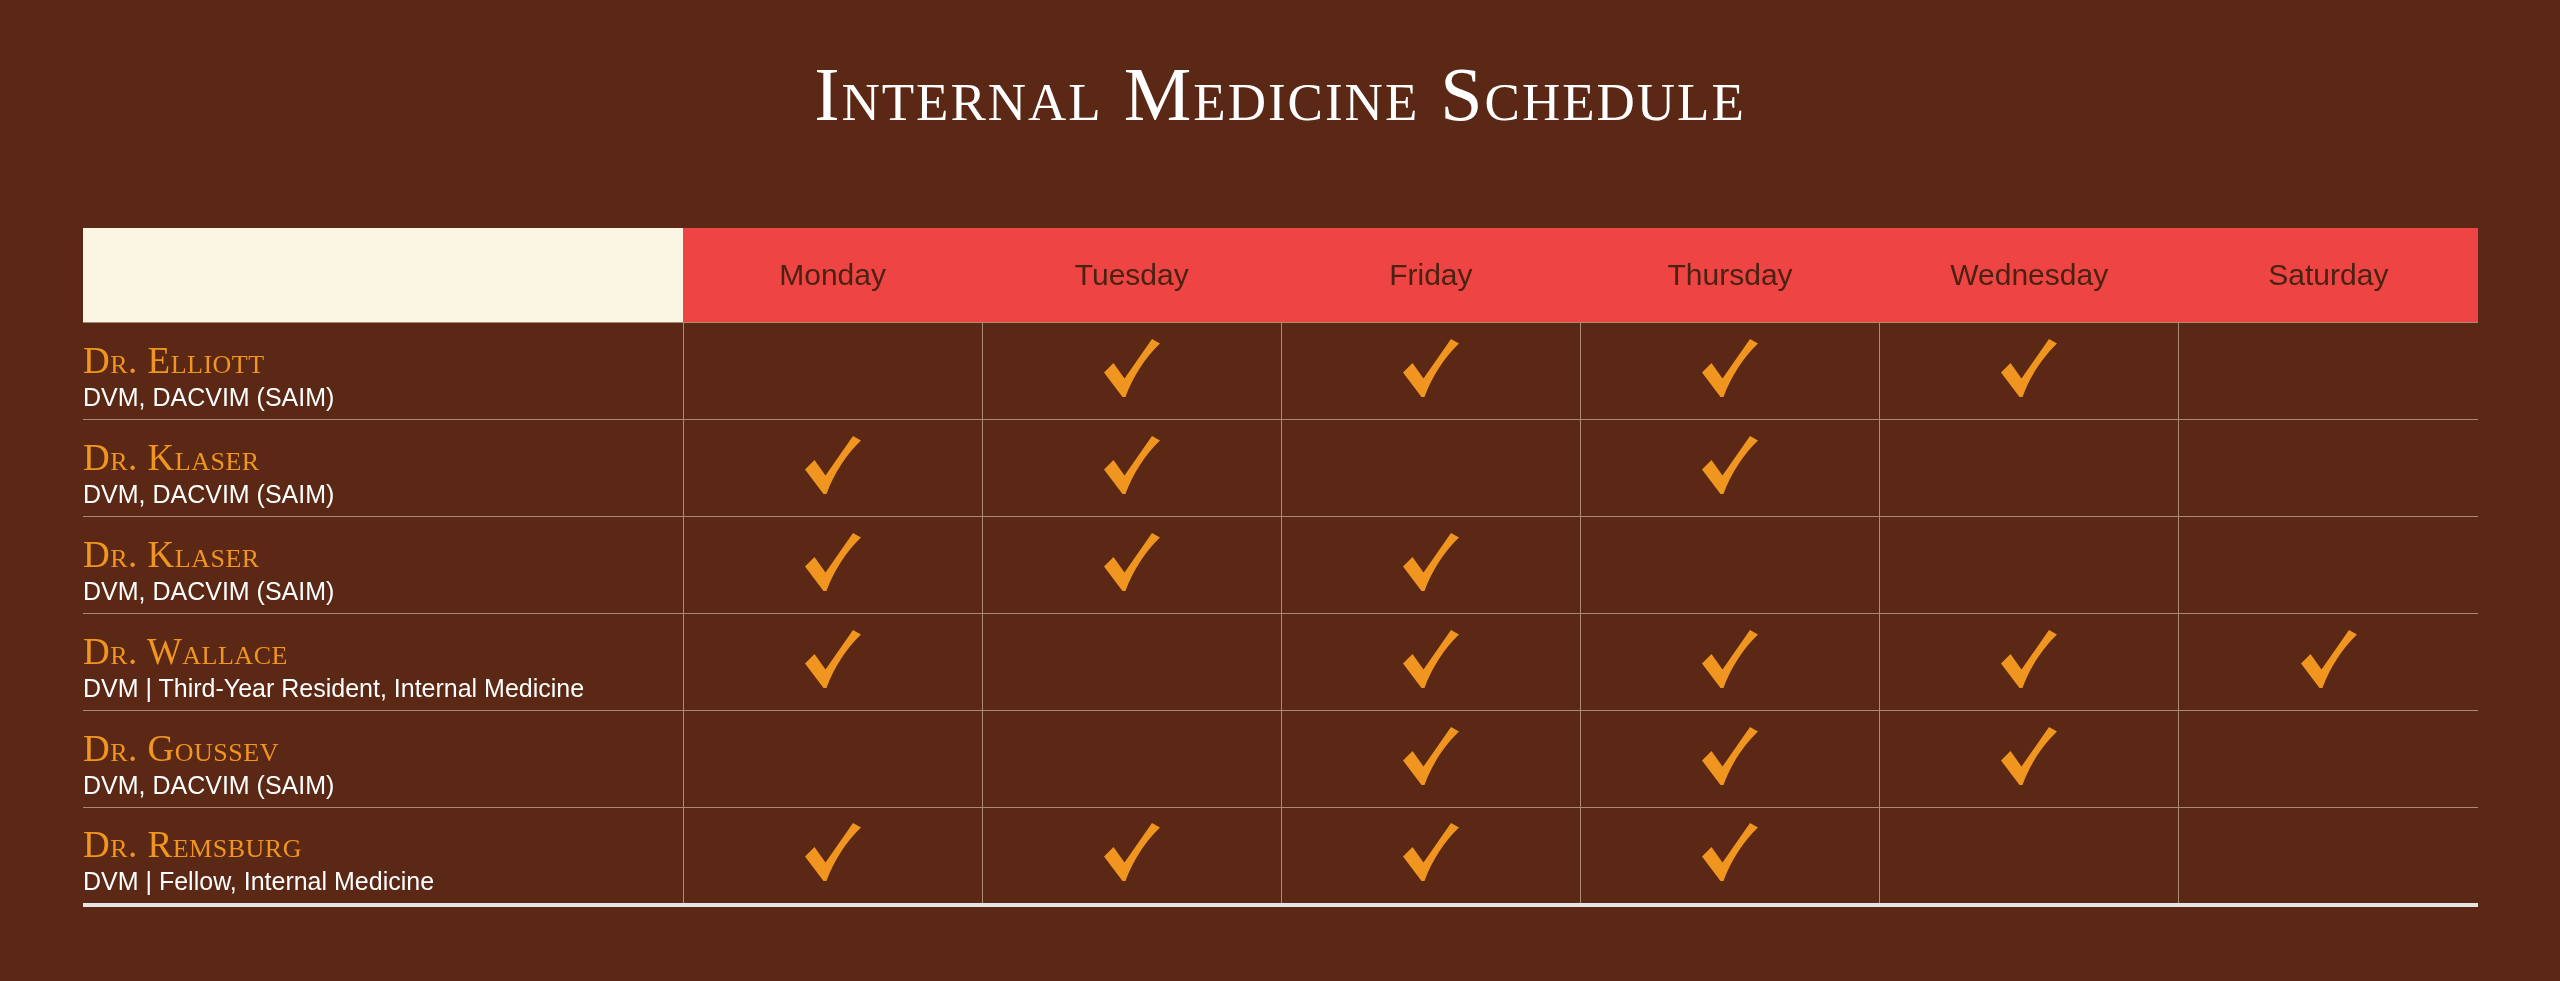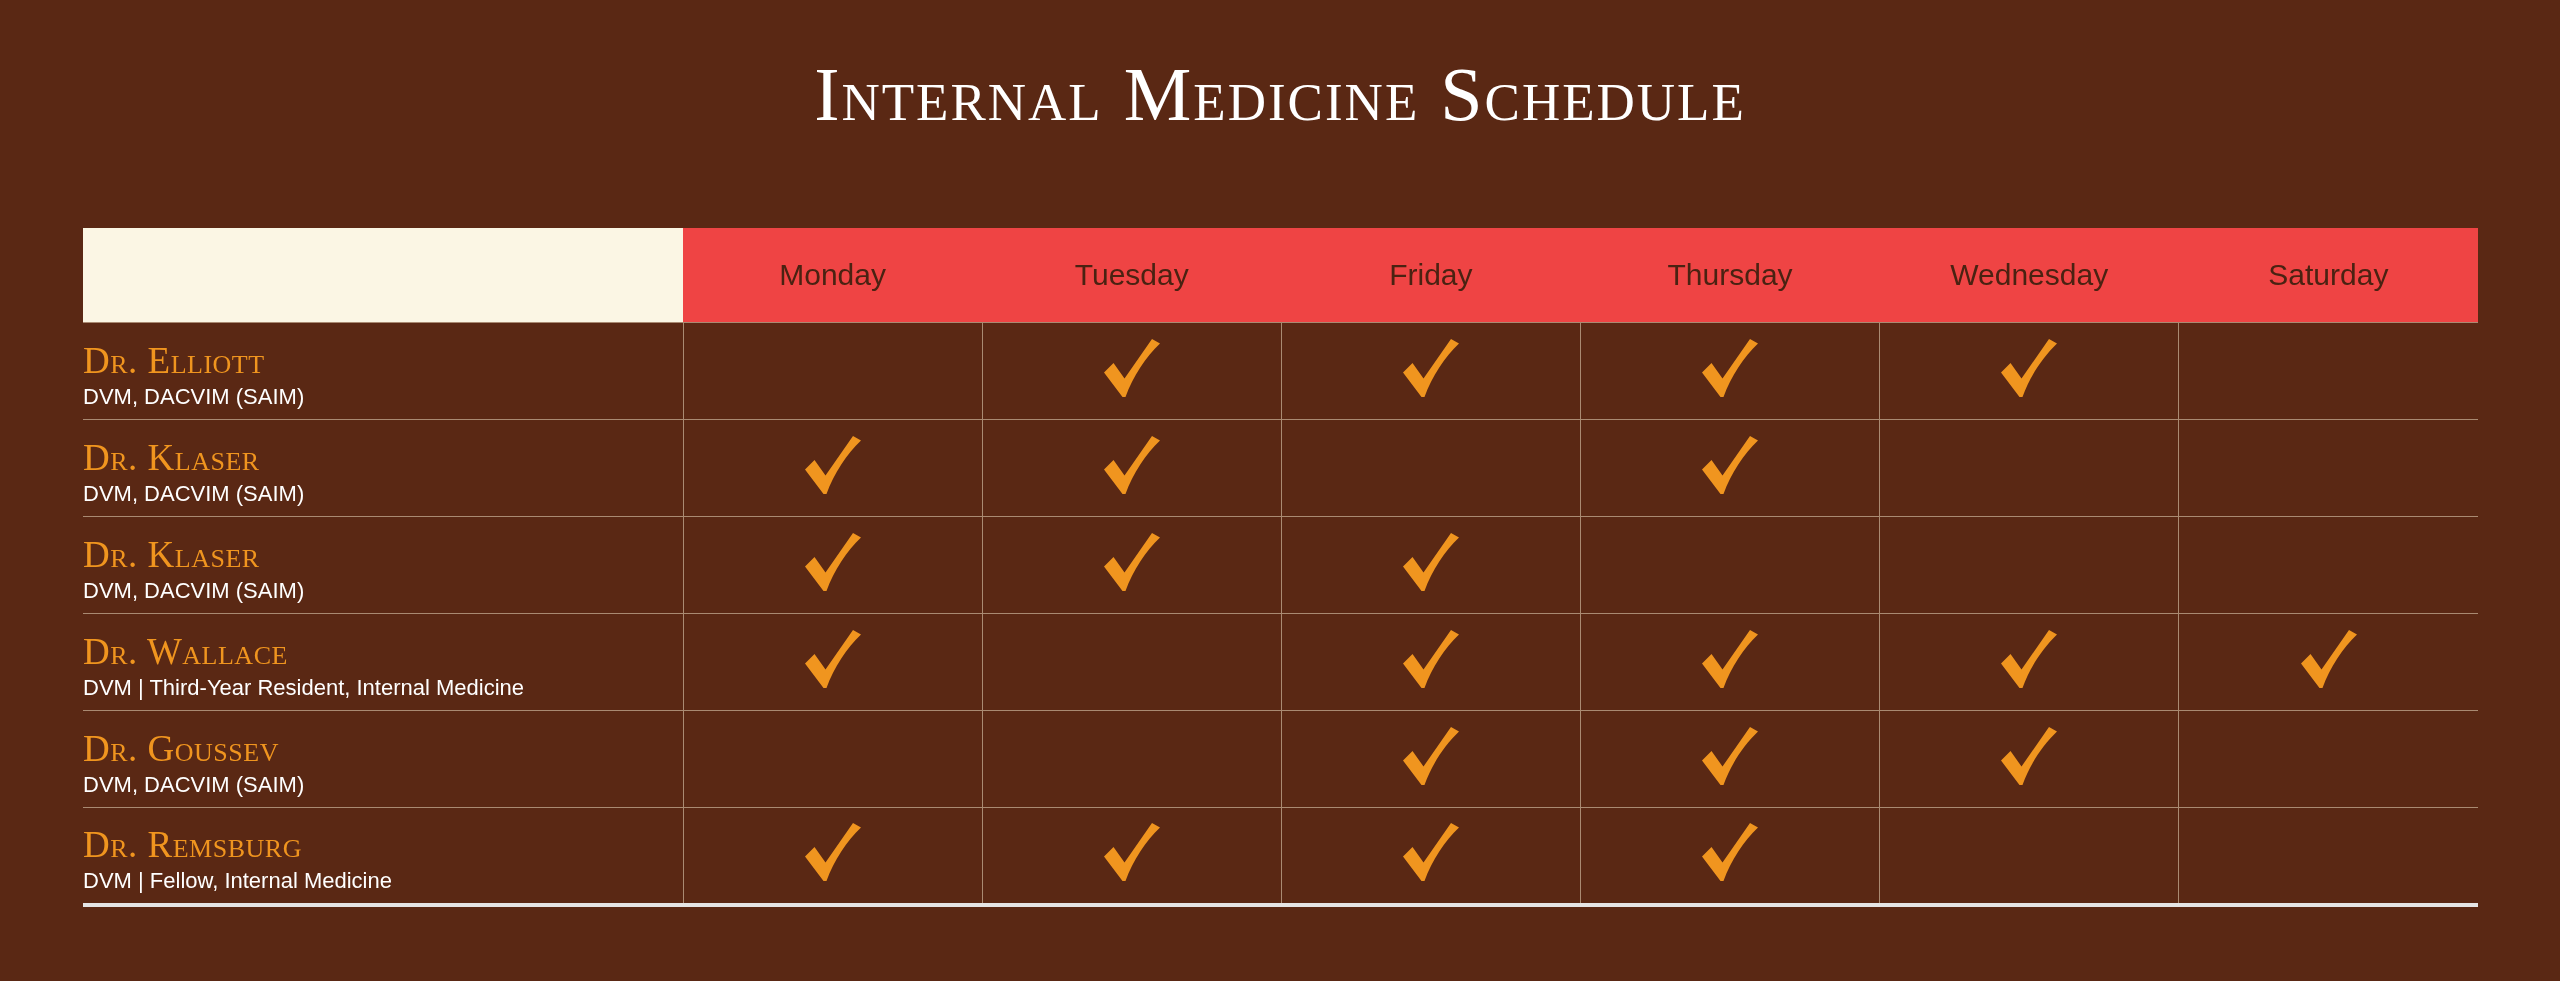--- a/index.html
+++ b/index.html
@@ -95,21 +95,21 @@
     font-size: 37px;
     line-height: 40px;
     color: #F0951F;
     letter-spacing: 0.5px;
     white-space: nowrap;
     margin-top: 10px;
   }
 
   .doc-cred {
     font-family: "Liberation Sans", sans-serif;
-    font-size: 22px;
+    font-size: 25px;
     line-height: 28px;
     color: #FFFFFF;
     white-space: nowrap;
     padding-top: 2px;
   }
 
   .day-cell {
     text-align: center;
   }
   .schedule tbody tr td:last-child {

